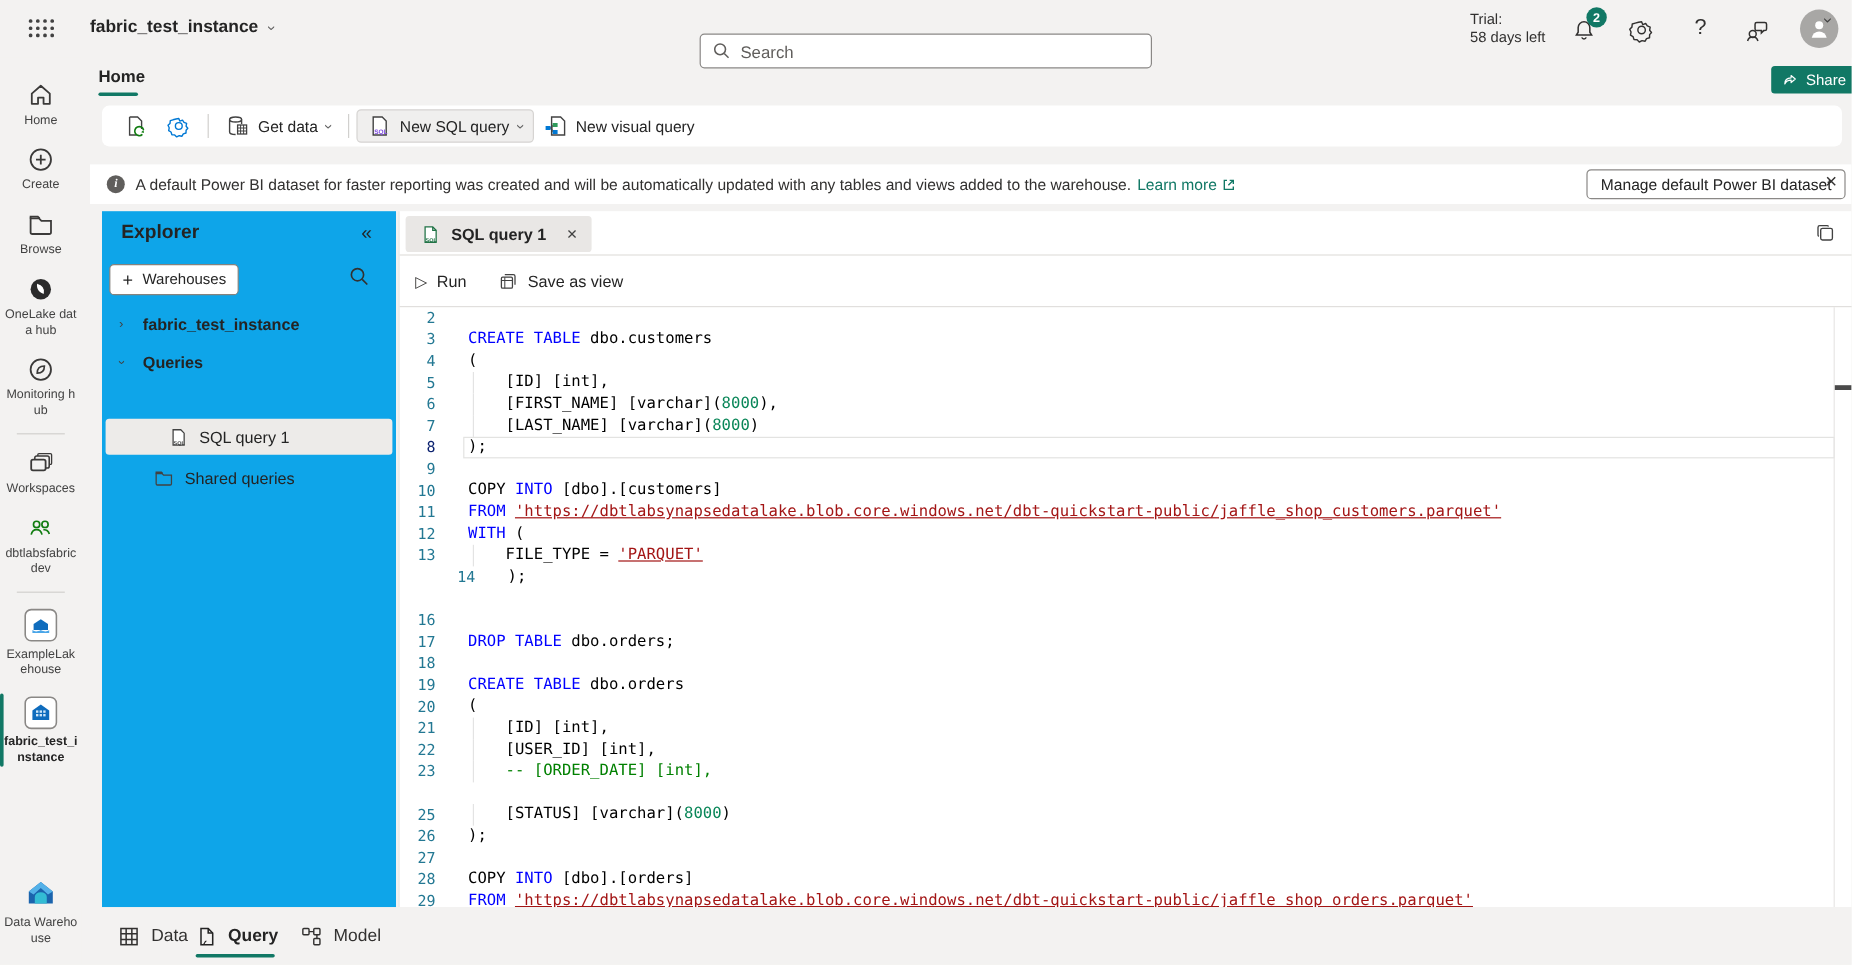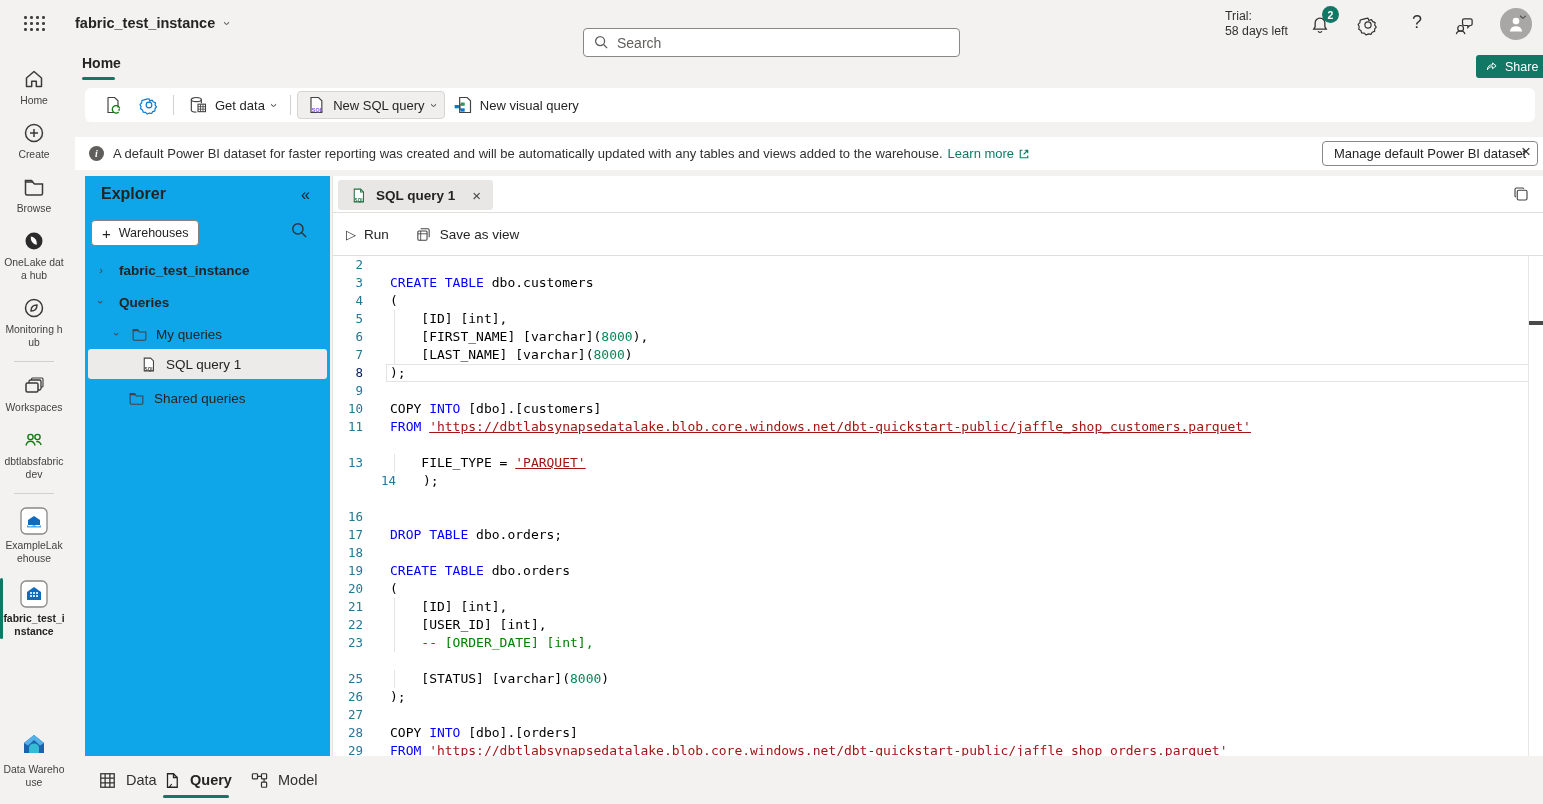--- a/index.html
+++ b/index.html
@@ -341,28 +341,20 @@
       </svg>
   </div>
 
   <div class="trow" style="top:80px; padding-left:10px; gap:12px;">
     <span class="tchev">›</span>
     <span class="bold">fabric_test_instance</span>
   </div>
   <div class="trow" style="top:112px; padding-left:10px; gap:12px;">
     <span class="tchev" style="transform:rotate(90deg);">›</span>
     <span class="bold">Queries</span>
-  </div>
-  <div class="trow" style="top:144px; padding-left:26px; gap:8px;">
-    <span class="tchev" style="transform:rotate(90deg);">›</span>
-    <svg width="17" height="17" viewBox="0 0 24 24">
-        <path d="M3 6.5h7l1.8 2H21v10a1.5 1.5 0 0 1-1.5 1.5h-15A1.5 1.5 0 0 1 3 18.5Z" fill="none" stroke="#424242" stroke-width="1.5"></path>
-        <path d="M3 6.5V5h6.2l1.6 1.5" fill="none" stroke="#424242" stroke-width="1.5"></path>
-      </svg>
-    <span>My queries</span>
   </div>
   <div class="trow selected" style="top:173px; padding-left:52px; gap:9px;">
     <svg width="17" height="17" viewBox="0 0 24 24">
         <path d="M6 3h9l4 4v14H6Z" fill="#fff" stroke="#424242" stroke-width="1.5"></path>
         <text x="6.5" y="20.5" font-size="6.5" font-weight="bold" fill="#424242" font-family="Liberation Sans,sans-serif">SQL</text>
       </svg>
     <span>SQL query 1</span>
   </div>
   <div class="trow" style="top:208px; padding-left:43px; gap:9px;">
     <svg width="17" height="17" viewBox="0 0 24 24">
@@ -410,20 +402,21 @@
       <div class="cl" style="top: 18px;"><span class="ln">3</span><span class="ctext"><span class="tk-k">CREATE TABLE</span><span class="tk-d"> dbo.customers</span></span></div>
       <div class="cl" style="top: 36px;"><span class="ln">4</span><span class="ctext"><span class="tk-d">(</span></span></div>
       <div class="cl" style="top: 54px;"><span class="ln">5</span><span class="guide"></span><span class="ctext"><span class="tk-d">    [ID] [int],</span></span></div>
       <div class="cl" style="top: 72px;"><span class="ln">6</span><span class="guide"></span><span class="ctext"><span class="tk-d">    [FIRST_NAME] [varchar](</span><span class="tk-n">8000</span><span class="tk-d">),</span></span></div>
       <div class="cl" style="top: 90px;"><span class="ln">7</span><span class="guide"></span><span class="ctext"><span class="tk-d">    [LAST_NAME] [varchar](</span><span class="tk-n">8000</span><span class="tk-d">)</span></span></div>
       <div class="curline" style="top: 108px;"></div>
       <div class="cl" style="top: 108px;"><span class="ln cur">8</span><span class="ctext"><span class="tk-d">);</span></span></div>
       <div class="cl" style="top: 126px;"><span class="ln">9</span><span class="ctext"></span></div>
       <div class="cl" style="top: 144px;"><span class="ln">10</span><span class="ctext"><span class="tk-d">COPY </span><span class="tk-k">INTO</span><span class="tk-d"> [dbo].[customers]</span></span></div>
       <div class="cl" style="top: 162px;"><span class="ln">11</span><span class="ctext"><span class="tk-k">FROM</span><span class="tk-d"> </span><span class="tk-s">'https://dbtlabsynapsedatalake.blob.core.windows.net/dbt-quickstart-public/jaffle_shop_customers.parquet'</span></span></div>
+      <div class="cl" style="top: 180px;"><span class="ln">12</span><span class="ctext"><span class="tk-k">WITH</span><span class="tk-d"> (</span></span></div>
       <div class="cl" style="top: 198px;"><span class="ln">13</span><span class="guide"></span><span class="ctext"><span class="tk-d">    FILE_TYPE = </span><span class="tk-s">'PARQUET'</span></span></div>
       <div class="cl" style="top: 216px; margin-left: 33px;"><span class="ln">14</span><span class="ctext"><span class="tk-d">);</span></span></div>
       <div class="cl" style="top: 252px;"><span class="ln">16</span><span class="ctext"></span></div>
       <div class="cl" style="top: 270px;"><span class="ln">17</span><span class="ctext"><span class="tk-k">DROP TABLE</span><span class="tk-d"> dbo.orders;</span></span></div>
       <div class="cl" style="top: 288px;"><span class="ln">18</span><span class="ctext"></span></div>
       <div class="cl" style="top: 306px;"><span class="ln">19</span><span class="ctext"><span class="tk-k">CREATE TABLE</span><span class="tk-d"> dbo.orders</span></span></div>
       <div class="cl" style="top: 324px;"><span class="ln">20</span><span class="ctext"><span class="tk-d">(</span></span></div>
       <div class="cl" style="top: 342px;"><span class="ln">21</span><span class="guide"></span><span class="ctext"><span class="tk-d">    [ID] [int],</span></span></div>
       <div class="cl" style="top: 360px;"><span class="ln">22</span><span class="guide"></span><span class="ctext"><span class="tk-d">    [USER_ID] [int],</span></span></div>
       <div class="cl" style="top: 378px;"><span class="ln">23</span><span class="guide"></span><span class="ctext"><span class="tk-d">    </span><span class="tk-c">-- [ORDER_DATE] [int],</span></span></div>

